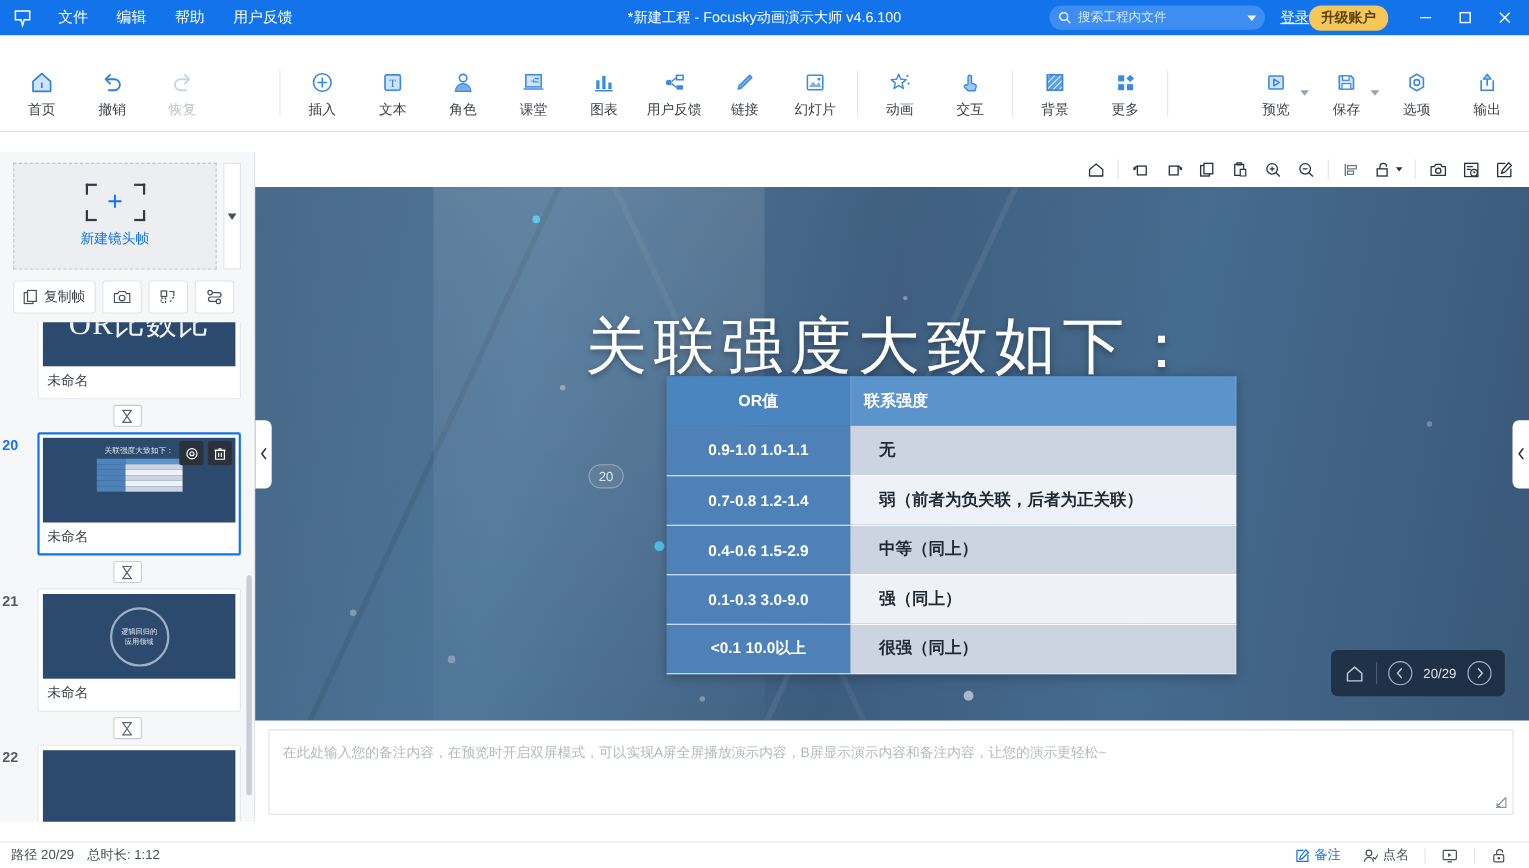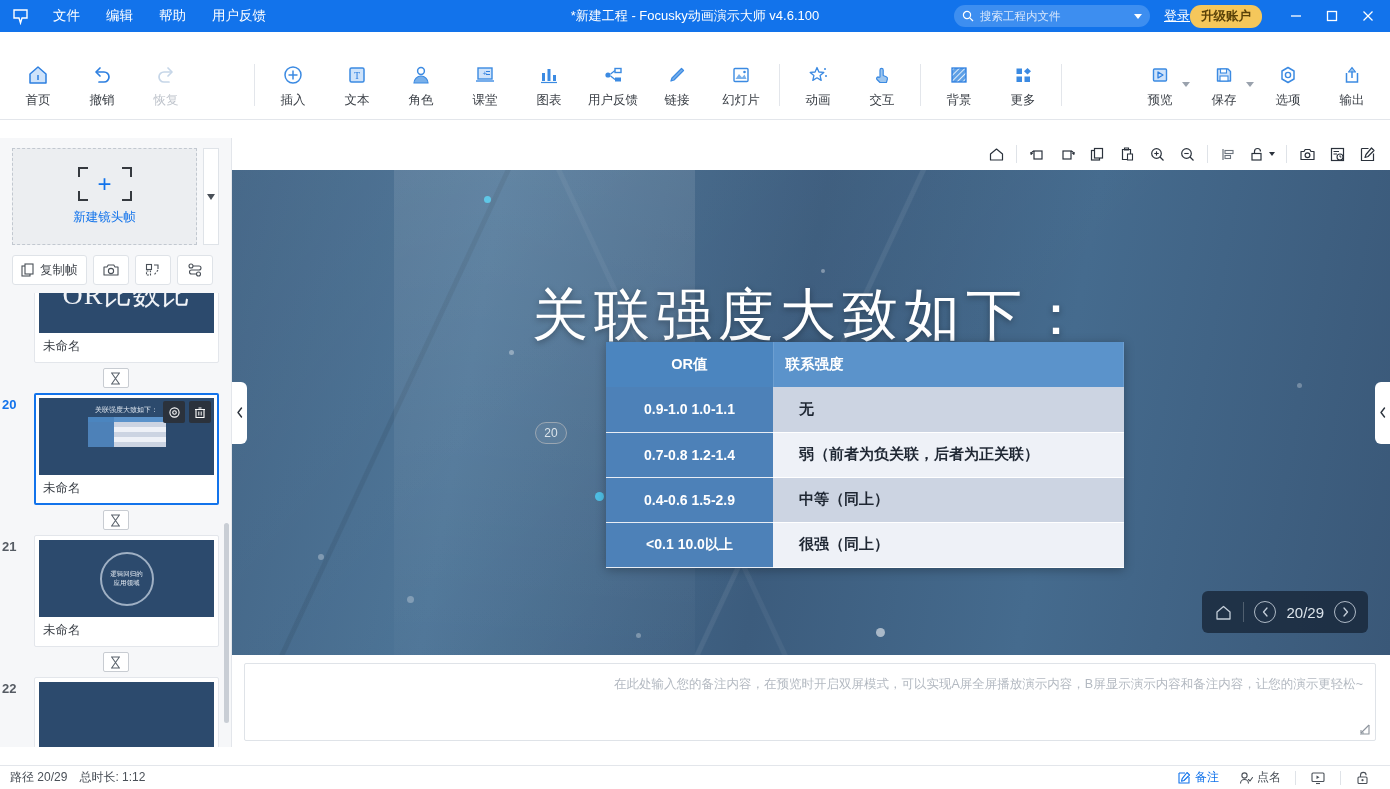--- a/index.html
+++ b/index.html
@@ -215,32 +215,32 @@
   .navpill {
     position: absolute; right: 22px; bottom: 22px; height: 42px;
     background: rgba(20,32,48,.72); border-radius: 6px;
     display: flex; align-items: center; padding: 0 12px; gap: 10px; color: #c4ced9;
   }
   .navpill .vsep { width: 1px; height: 20px; background: rgba(255,255,255,.22); }
   .nav-circ {
     width: 22px; height: 22px; border: 1px solid #aeb9c5; border-radius: 50%;
     display: flex; align-items: center; justify-content: center; cursor: pointer; font-size: 11px;
   }
-  .nav-count { font-size: 15px; color: #dbe3ea; }
+  .nav-count { font-size: 12px; color: #dbe3ea; }
 
   .edge-toggle {
     position: absolute; width: 15px; height: 62px; background: #fff;
     display: flex; align-items: center; justify-content: center; cursor: pointer;
     font-size: 12px; color: #4a5058; z-index: 5;
   }
   .edge-left { left: 0; top: 50%; transform: translateY(-50%); border-radius: 0 6px 6px 0; }
   .edge-right { right: 0; top: 50%; transform: translateY(-50%); border-radius: 6px 0 0 6px; }
 
   
-  .notesbar { height: 92px; flex: 0 0 92px; background: #fff; padding: 8px 14px 6px 12px; text-align: right; }
+  .notesbar { height: 92px; flex: 0 0 92px; background: #fff; padding: 8px 14px 6px 12px; }
   .notesbox {
     width: 100%; height: 100%; border: 1px solid #dfe3e8; border-radius: 2px;
     position: relative; padding: 10px 12px;
   }
   .notes-ph { font-size: 12.5px; color: #b3b9c1; line-height: 1.6; }
   .notes-grip {
     position: absolute; right: 4px; bottom: 4px; width: 14px; height: 14px;
     display:flex;align-items:center;justify-content:center; cursor: nwse-resize;
   }
 
@@ -813,20 +813,24 @@
               </tr>
               <tr>
                 <td class="k">0.7-0.8 1.2-1.4</td>
                 <td class="v">弱（前者为负关联，后者为正关联）</td>
               </tr>
               <tr>
                 <td class="k">0.4-0.6 1.5-2.9</td>
                 <td class="v">中等（同上）</td>
               </tr>
               <tr>
+                <td class="k">0.1-0.3 3.0-9.0</td>
+                <td class="v">强（同上）</td>
+              </tr>
+              <tr>
                 <td class="k">&lt;0.1  10.0以上</td>
                 <td class="v">很强（同上）</td>
               </tr>
             </tbody>
           </table>
         </div>
 
         <div class="navpill">
           <span>
             <svg width="19" height="19" viewBox="0 0 19 19">

